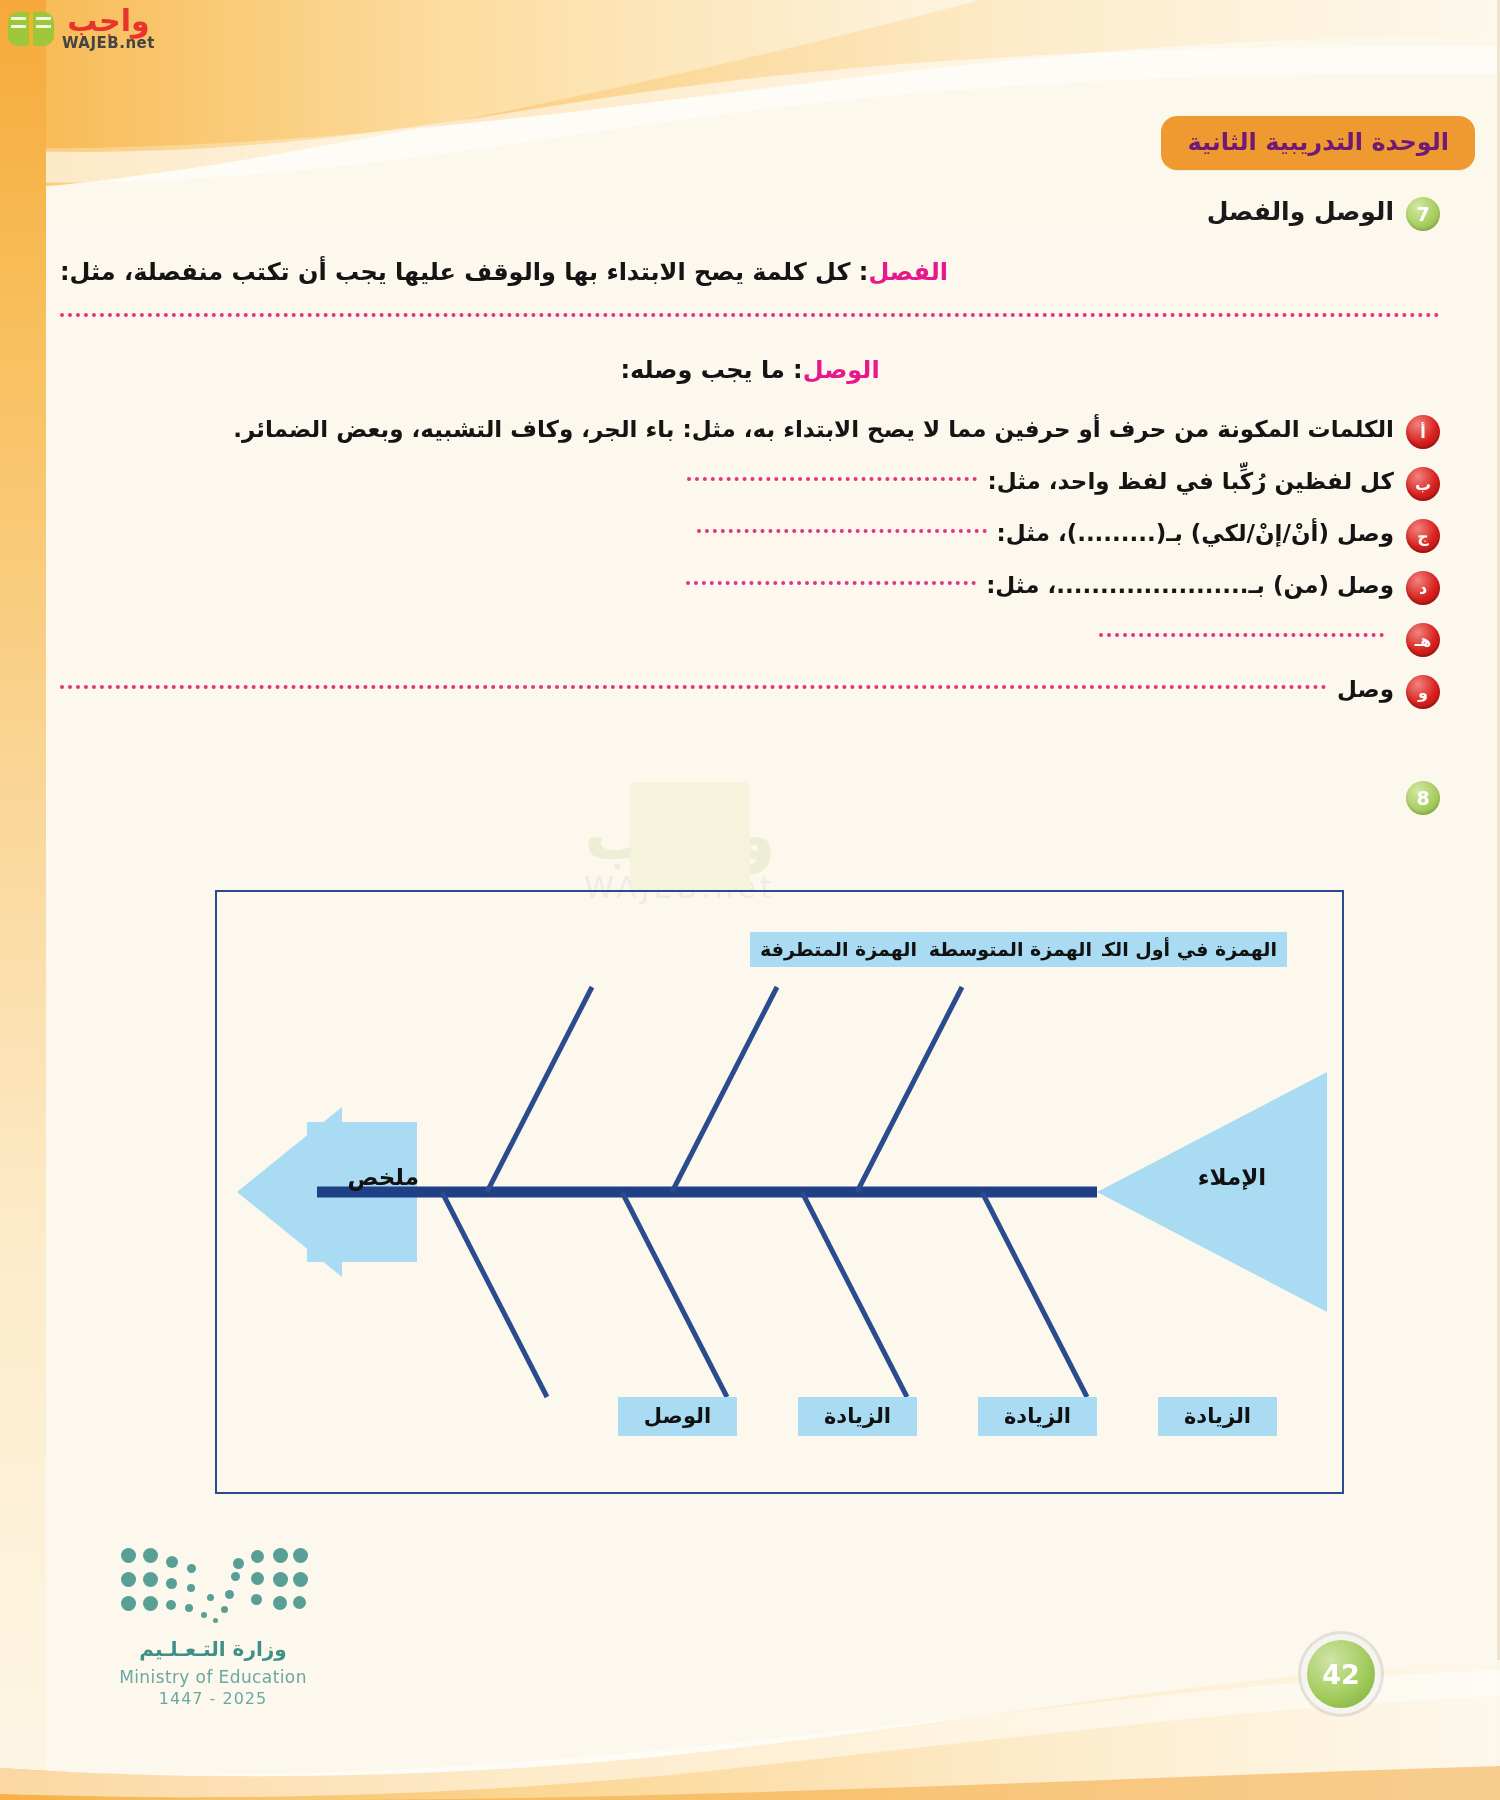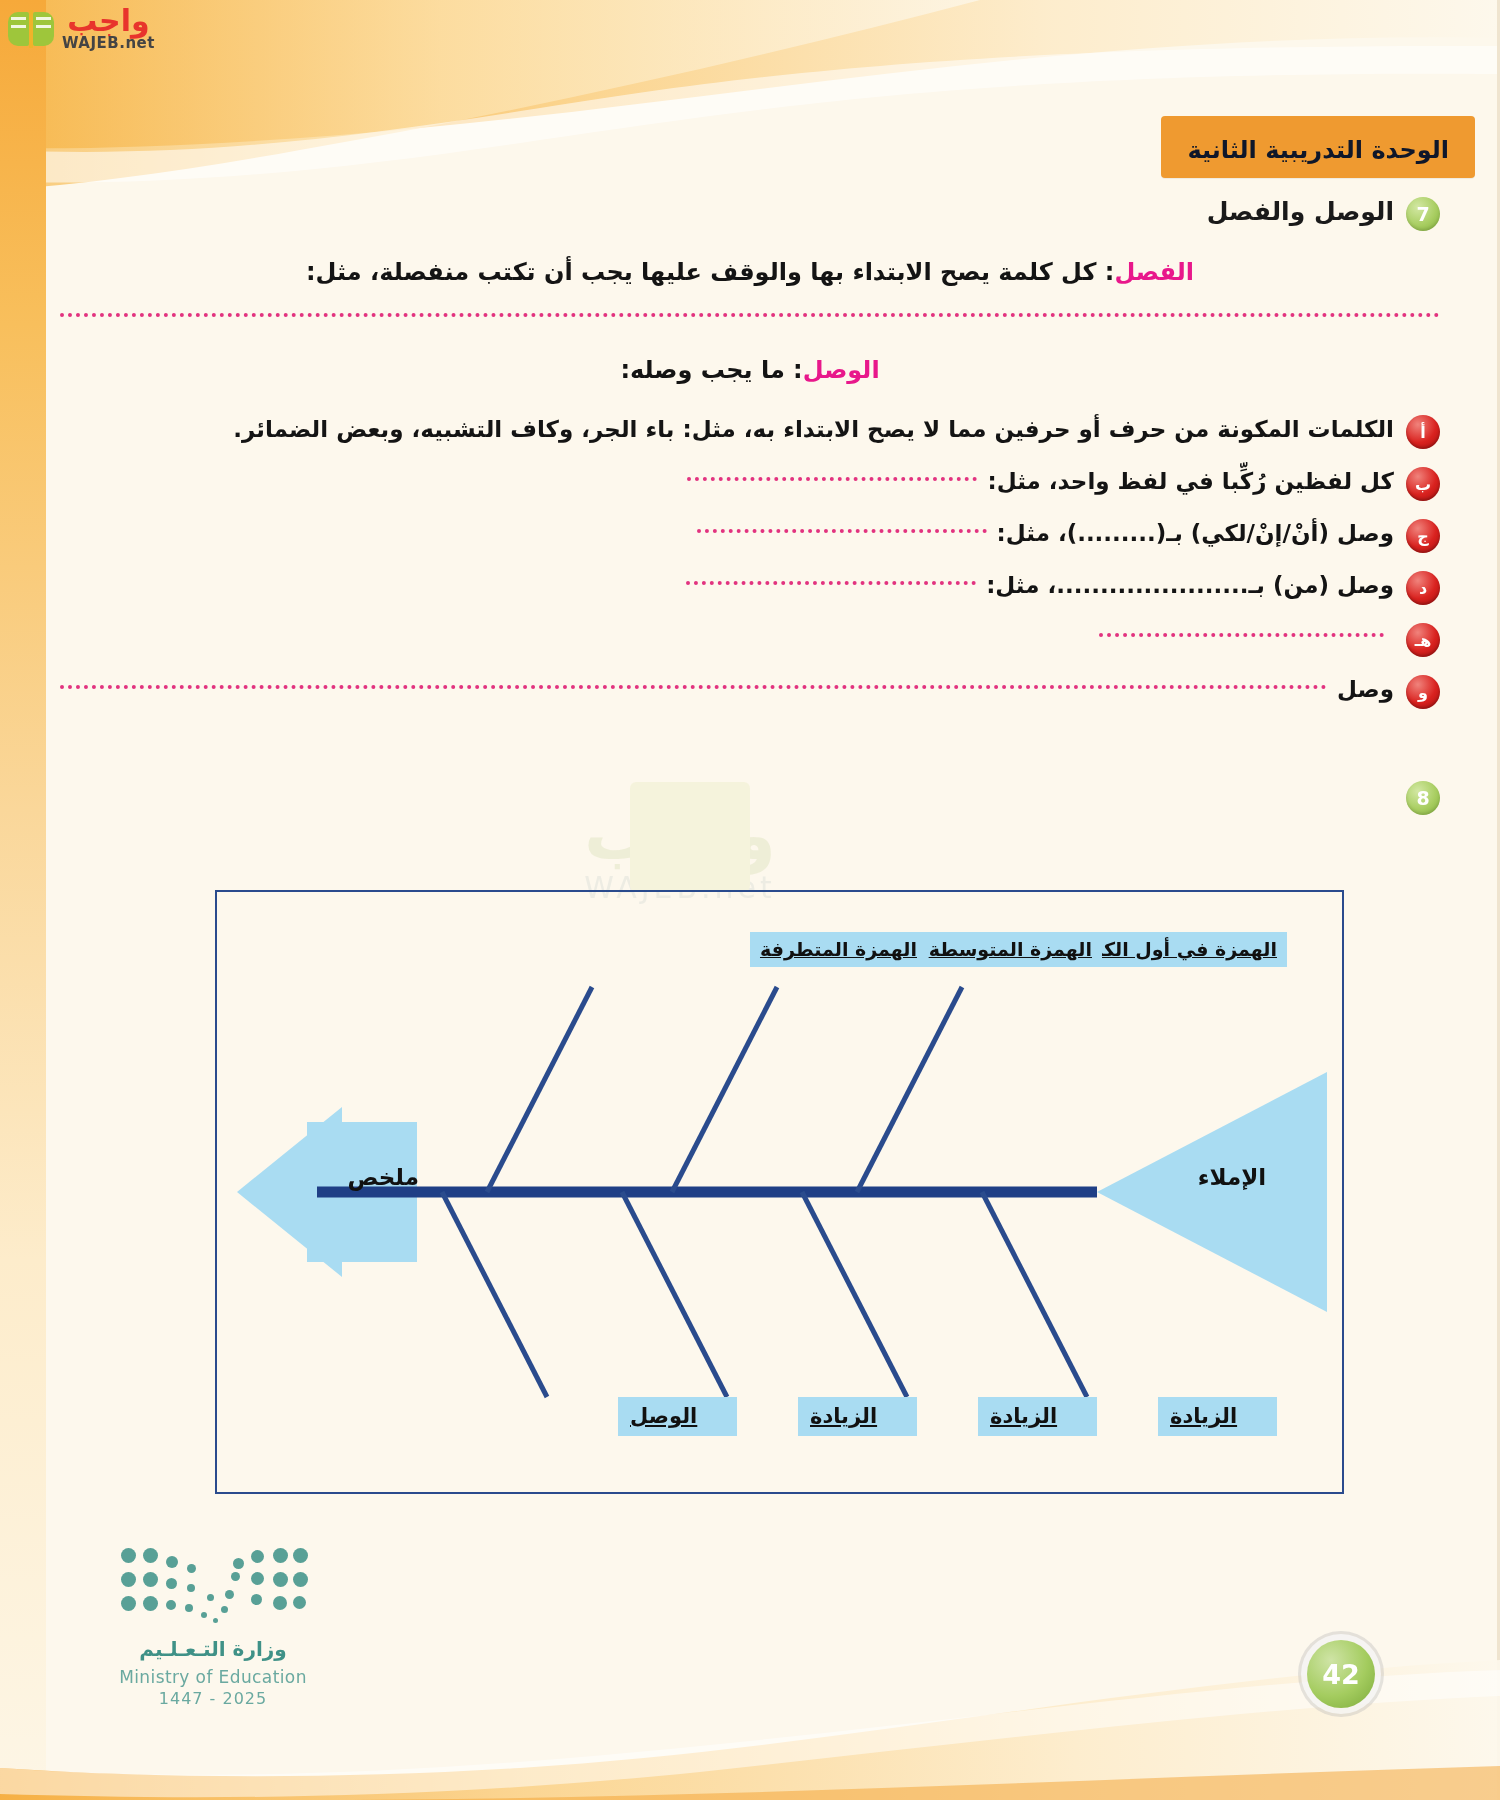--- a/index.html
+++ b/index.html
@@ -35,22 +35,22 @@
     opacity:.30;pointer-events:none;}
   .wm-center .wc-word{font-family:"DejaVu Sans",sans-serif;font-weight:bold;font-size:70px;
     color:#cfd8a8;text-align:center;line-height:1;}
   .wm-center .wc-net{font-size:30px;color:#c9d2cf;text-align:center;letter-spacing:4px;}
   .wm-center .wc-book{position:absolute;left:160px;top:-18px;width:120px;height:110px;
     background:#e6e9b8;border-radius:6px;}
 
   
   .unit-banner{
     position:absolute;right:25px;top:116px;
-    background:#ef9a30;color:#0f172a;font-weight:bold;font-size:24px;
-    padding:20px 26px 14px;border-radius:4px;letter-spacing:0;
+    background:#ef9a30;color:#701a75;font-weight:bold;font-size:24px;
+    padding:12px 26px 14px;border-radius:16px;letter-spacing:0;
     box-shadow:0 1px 0 rgba(0,0,0,.05);
     white-space:nowrap;z-index:20;
   }
 
   
   .content{position:absolute;right:60px;left:60px;top:195px;z-index:10;}
 
   .row{display:flex;align-items:flex-start;justify-content:flex-start;direction:rtl;}
 
   .badge-num{
@@ -81,23 +81,22 @@
   .item-text{font-size:23px;font-weight:bold;color:#141414;line-height:36px;white-space:nowrap;}
 
   
   .fish-wrap{position:absolute;left:215px;top:890px;width:1125px;height:600px;
     border:2px solid #2a4b8d;background:transparent;z-index:10;}
   .fish-svg{position:absolute;inset:0;width:100%;height:100%;}
 
   .lbl{
     position:absolute;background:#a9dcf2;color:#111;
     font-weight:bold;font-size:21px;line-height:1;
-    padding:9px 12px;white-space:nowrap;text-align:left;
+    padding:9px 12px;white-space:nowrap;text-align:center;
     direction:rtl;
-    text-decoration:underline;
   }
   .lbl-top{font-size:19px;padding:8px 10px;}
 
   
   .moe{position:absolute;left:78px;bottom:92px;width:270px;z-index:20;}
   .moe-dots{width:185px;height:75px;position:relative;margin:0 auto 16px;}
   .moe-dots i{position:absolute;border-radius:50%;background:#58a096;display:block;}
   .moe-ar{font-size:20px;color:#3f9187;text-align:center;font-weight:bold;direction:rtl;letter-spacing:2px;}
   .moe-en{font-size:17px;color:#6aa9a0;text-align:center;margin-top:6px;letter-spacing:.4px;}
   .moe-yr{font-size:16px;color:#6aa9a0;text-align:center;margin-top:2px;letter-spacing:1px;}
@@ -164,21 +163,21 @@
 
   <div class="unit-banner">الوحدة التدريبية الثانية</div>
 
   <div class="content">
 
     <div class="row">
       <div class="badge-num">7</div>
       <div class="q-title">الوصل والفصل</div>
     </div>
 
-    <div style="margin-top:22px;text-align:center;">
+    <div style="margin-top:22px;text-align:left;">
       <span class="body-line">
         <span class="term">الفصل</span><span>: كل كلمة يصح الابتداء بها والوقف عليها يجب أن تكتب منفصلة، مثل:</span>
       </span>
     </div>
     <div class="dots-row" style="margin-top:8px;">
       <div class="dots" style="margin-right:0;"></div>
     </div>
 
     <div style="margin-top:26px;text-align:center;">
       <span class="body-line">

